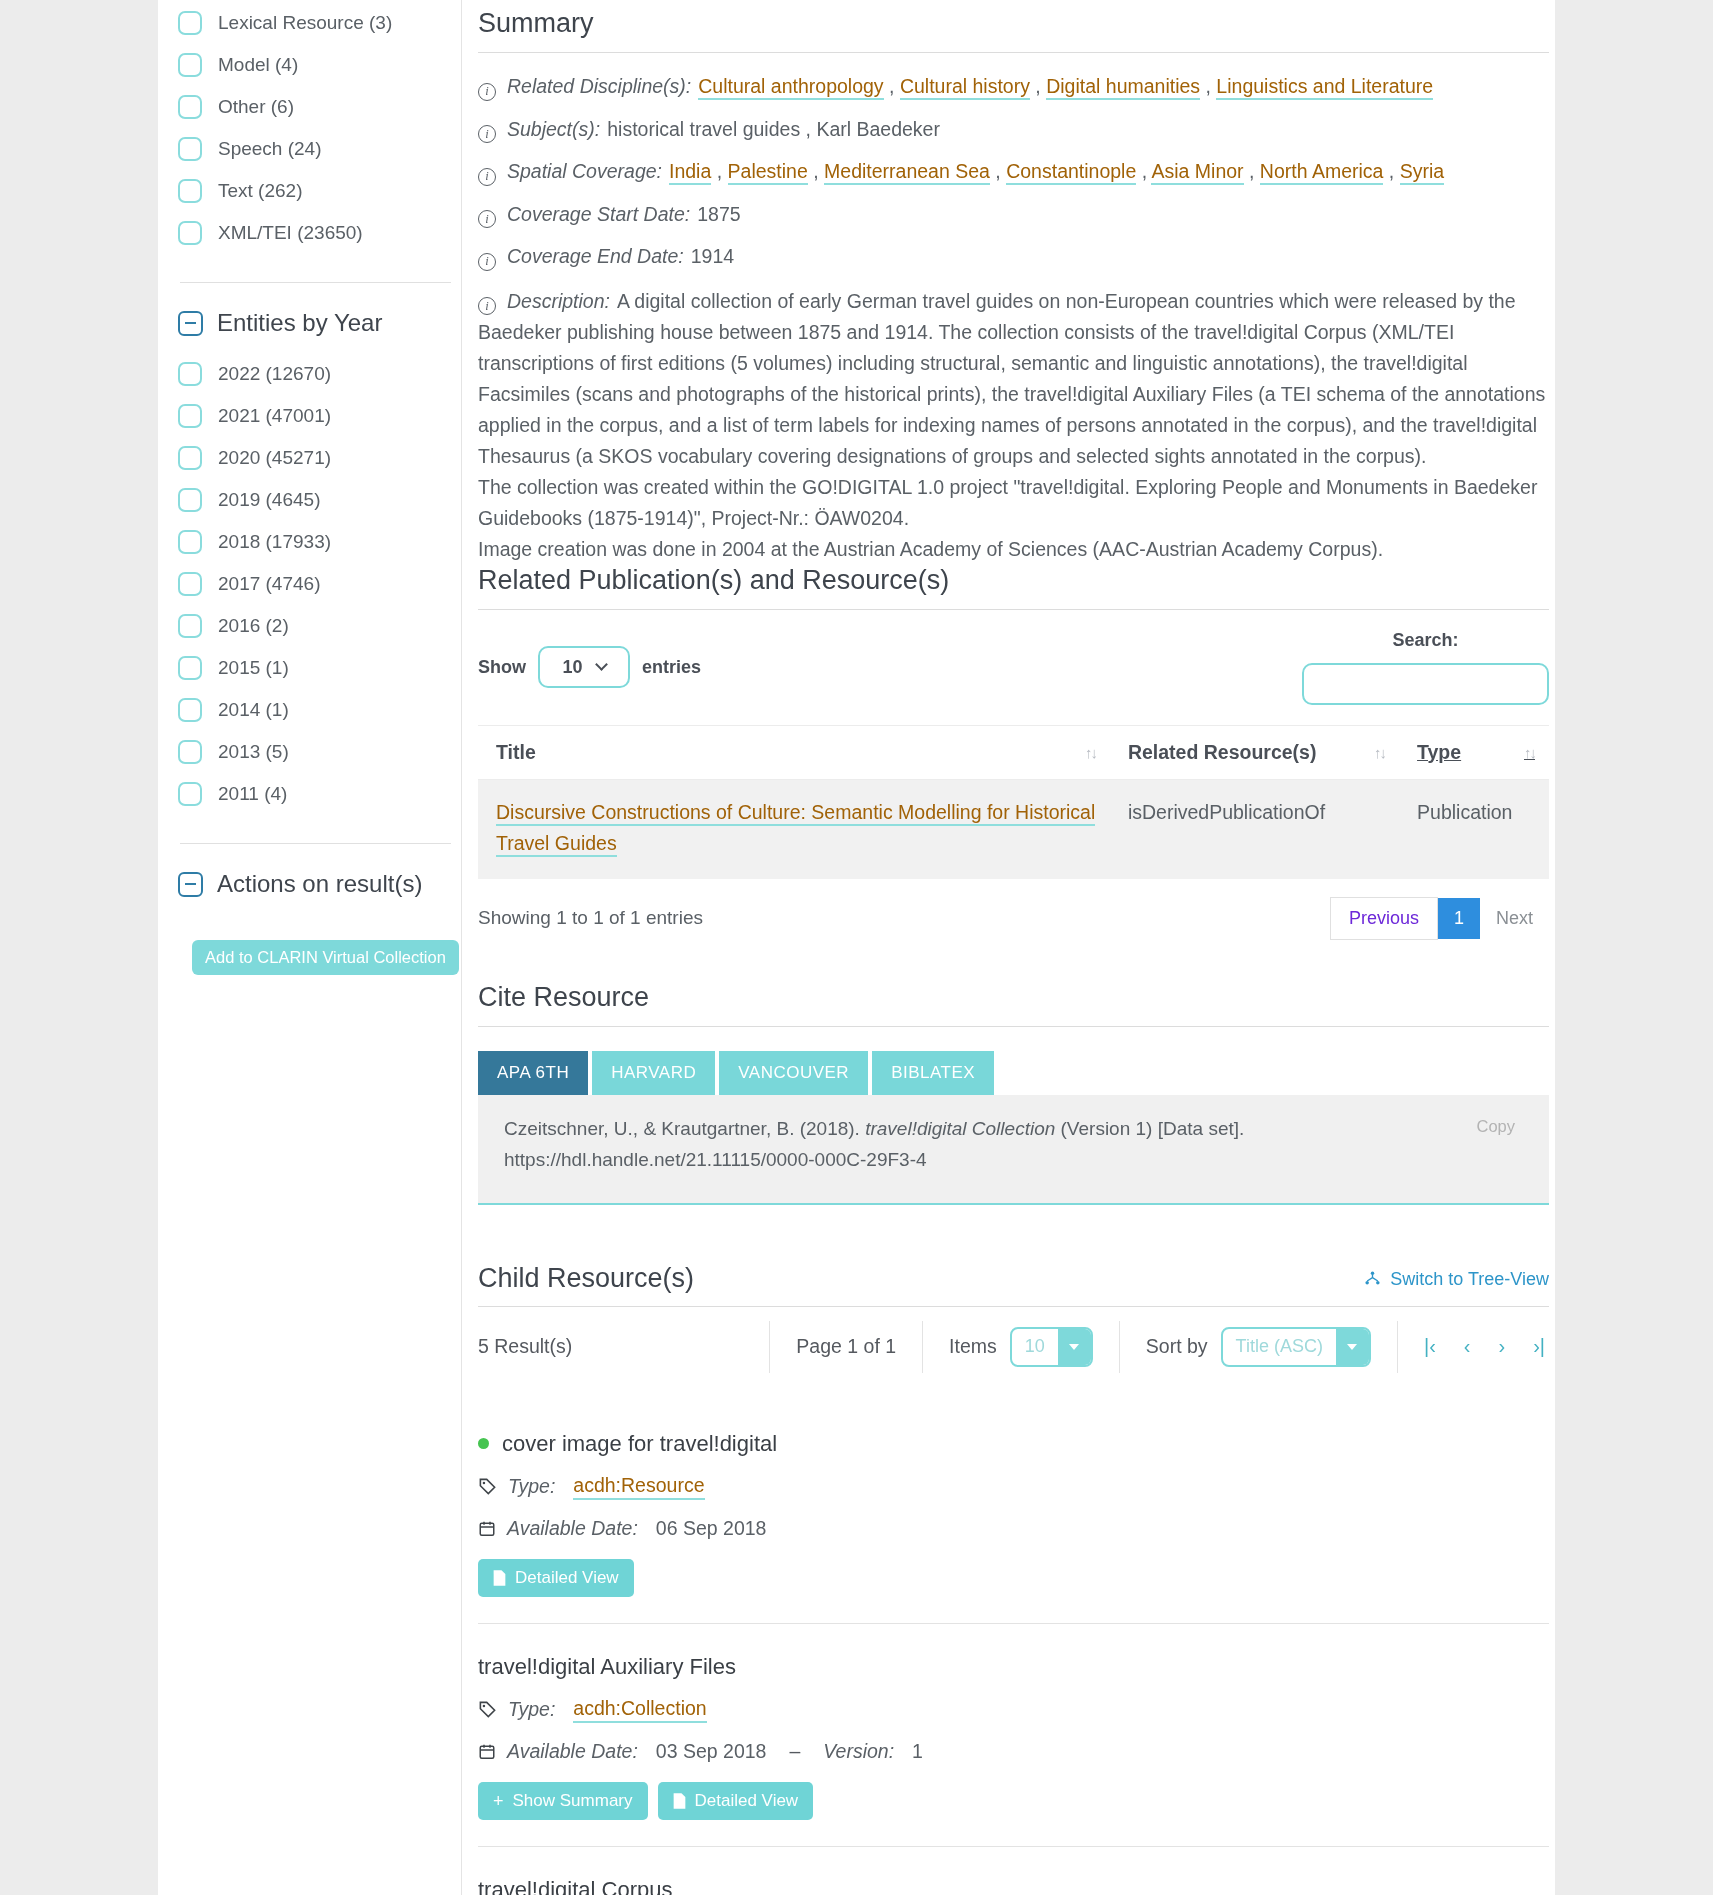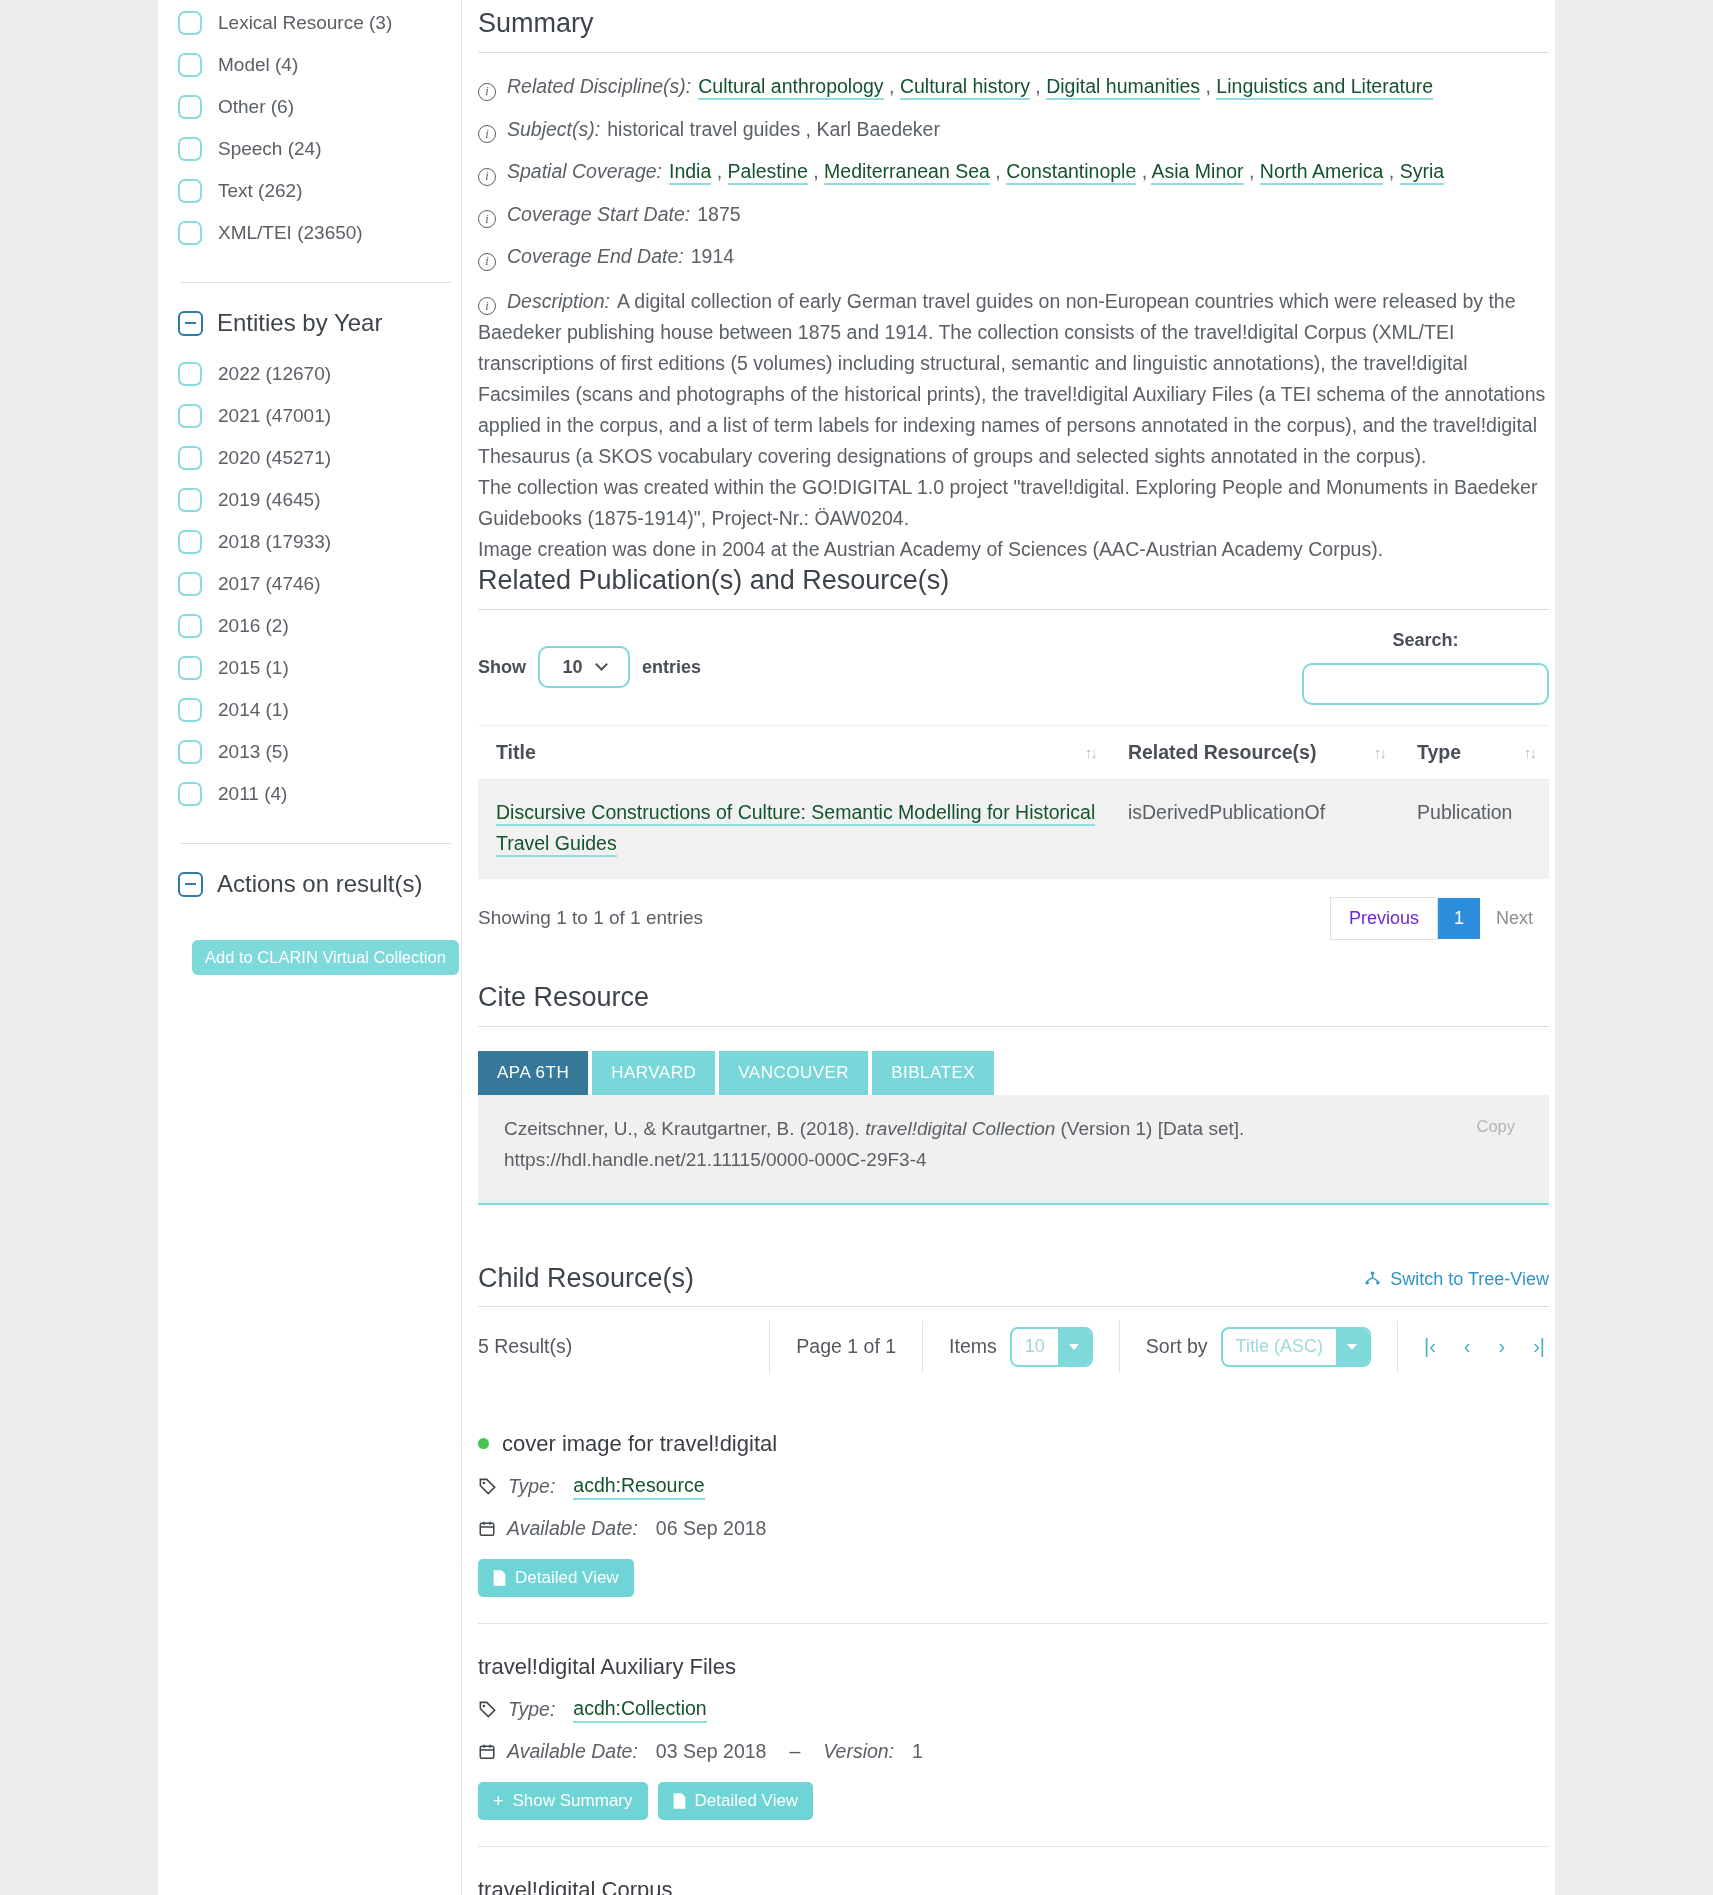--- a/index.html
+++ b/index.html
@@ -27,38 +27,38 @@
   
   .main { flex:1; min-width:0; padding:8px 6px 0 16px; }
   h2.sec { font-size:27px; font-weight:400; color:#3e444c; margin:0 0 13px 0; }
   .rule { border:none; border-top:1px solid #dcdcdc; margin:0; }
   .mt { margin-top:38px; }
 
   .fields { margin-top:20px; }
   .field { font-size:19.5px; line-height:27px; margin-bottom:15px; }
   .info-i { display:inline-flex; align-items:center; justify-content:center; width:18px; height:18px; border:1.5px solid #5a6066; border-radius:50%; font-size:12.5px; font-family:"Liberation Serif", serif; font-style:italic; margin-right:11px; vertical-align:-2px; color:#5a6066; }
   .lbl { font-style:italic; margin-right:7px; }
-  .lnk { color:#14532d; text-decoration:none; border-bottom:2px solid #8fdedd; padding-bottom:1px; cursor:pointer; }
+  .lnk { color:#a16207; text-decoration:none; border-bottom:2px solid #8fdedd; padding-bottom:1px; cursor:pointer; }
   .sep { color:#5a6066; }
   .desc { line-height:31px; margin-bottom:0; }
 
   
   .tbl-controls { display:flex; justify-content:space-between; align-items:center; margin:20px 0 20px; }
   .tc-left { display:flex; align-items:center; gap:12px; font-size:18px; font-weight:bold; color:#4a4f57; }
   .show-select { width:92px; height:42px; border:2px solid #7ed9da; border-radius:10px; display:flex; align-items:center; justify-content:center; gap:14px; cursor:pointer; background:#fff; }
   .caret-dark { width:9px; height:9px; border-right:2px solid #4a4f57; border-bottom:2px solid #4a4f57; transform:rotate(45deg); margin-top:-5px; }
   .tc-right { display:flex; align-items:center; gap:12px; font-size:18px; font-weight:bold; color:#4a4f57;flex-direction:column; }
   .search-input { width:247px; height:42px; border:2px solid #7ed9da; border-radius:10px; outline:none; font-size:18px; padding:0 12px; color:#4a4f57; }
 
   table.pubs { width:100%; border-collapse:collapse; font-size:19.5px; margin-top:4px; border-top:1px solid #ececec; }
   table.pubs th { text-align:left; font-weight:bold; color:#4a4f57; padding:15px 14px 15px 18px; border-bottom:1px solid #ececec; cursor:pointer; }
   table.pubs th .th-inner { display:flex; justify-content:space-between; align-items:center; }
   .sort-glyph { color:#b9bdc4; font-size:15px; letter-spacing:-2px; margin-left:10px; }
   table.pubs td { background:#f1f1f1; padding:17px 14px 20px 18px; vertical-align:top; line-height:31px; }
-  .col-title { width:59%; } .col-rel { width:27%; } .col-type { width:14%; }
+  .col-title { width:59%; } .col-rel { width:27%; } .col-type { width:14%;text-decoration:underline; }
 
   .tbl-footer { display:flex; justify-content:space-between; align-items:center; margin-top:18px; font-size:19px; }
   .paginate { display:flex; align-items:center; }
   .pg-prev { border:1px solid #e0e0e0; color:#6d28d9; font-size:18px; padding:10px 18px; cursor:pointer; }
   .pg-num { background:#2e8ede; color:#fff; font-size:18px; padding:10px 16px; cursor:pointer; }
   .pg-next { color:#8a8f94; font-size:18px; padding:10px 16px; cursor:pointer; }
 
   
   .tabs { display:flex; gap:4px; margin-top:24px; }
   .tab { background:#79d7d9; color:#fff; font-size:17px; letter-spacing:.5px; padding:12px 19px; min-width:96px; text-align:center; cursor:pointer; }

